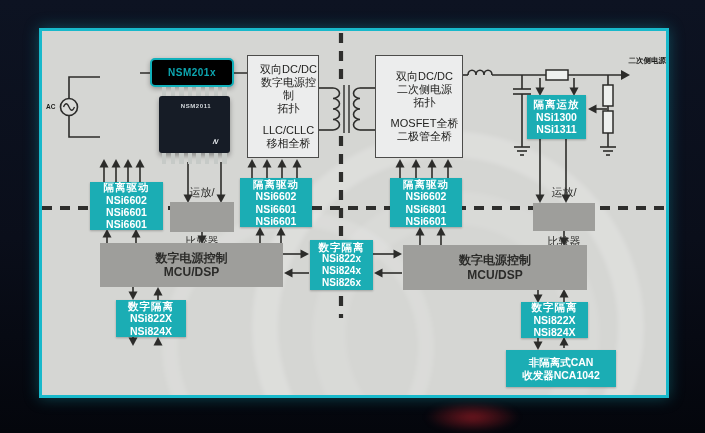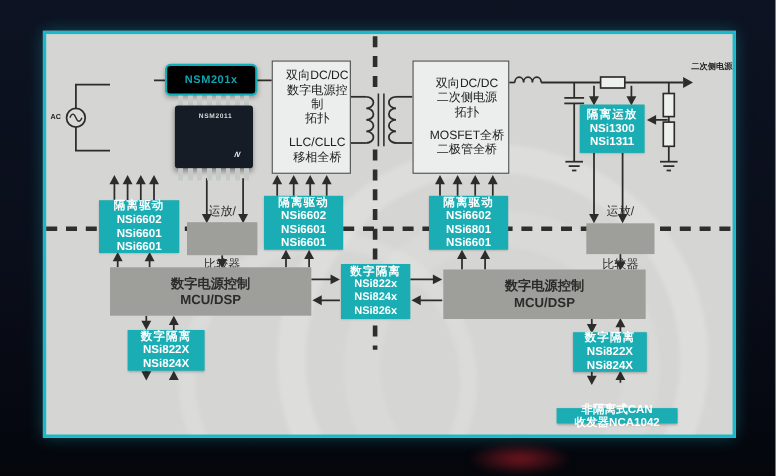--- a/index.html
+++ b/index.html
@@ -303,21 +303,21 @@
     <span>NSi824X</span>
   </div>
 
   <div class="blk tealb abs" style="left:521px;top:302px;width:67px;height:36px;">
     <span class="t">数字隔离</span>
     <span>NSi822X</span>
     <span>NSi824X</span>
   </div>
 
 
-  <div class="blk tealb abs" style="left:506px;top:371px;width:110px;height:14px;">
+  <div class="blk tealb abs" style="left:506px;top:350px;width:110px;height:37px;">
     <span>非隔离式CAN</span>
     <span>收发器NCA1042</span>
   </div>
 
   <div class="abs tinylabel battery">二次侧电源</div>
   <div class="abs tinylabel aclab">AC</div>
 
   <div class="abs redglow"></div>
 </div>
 

